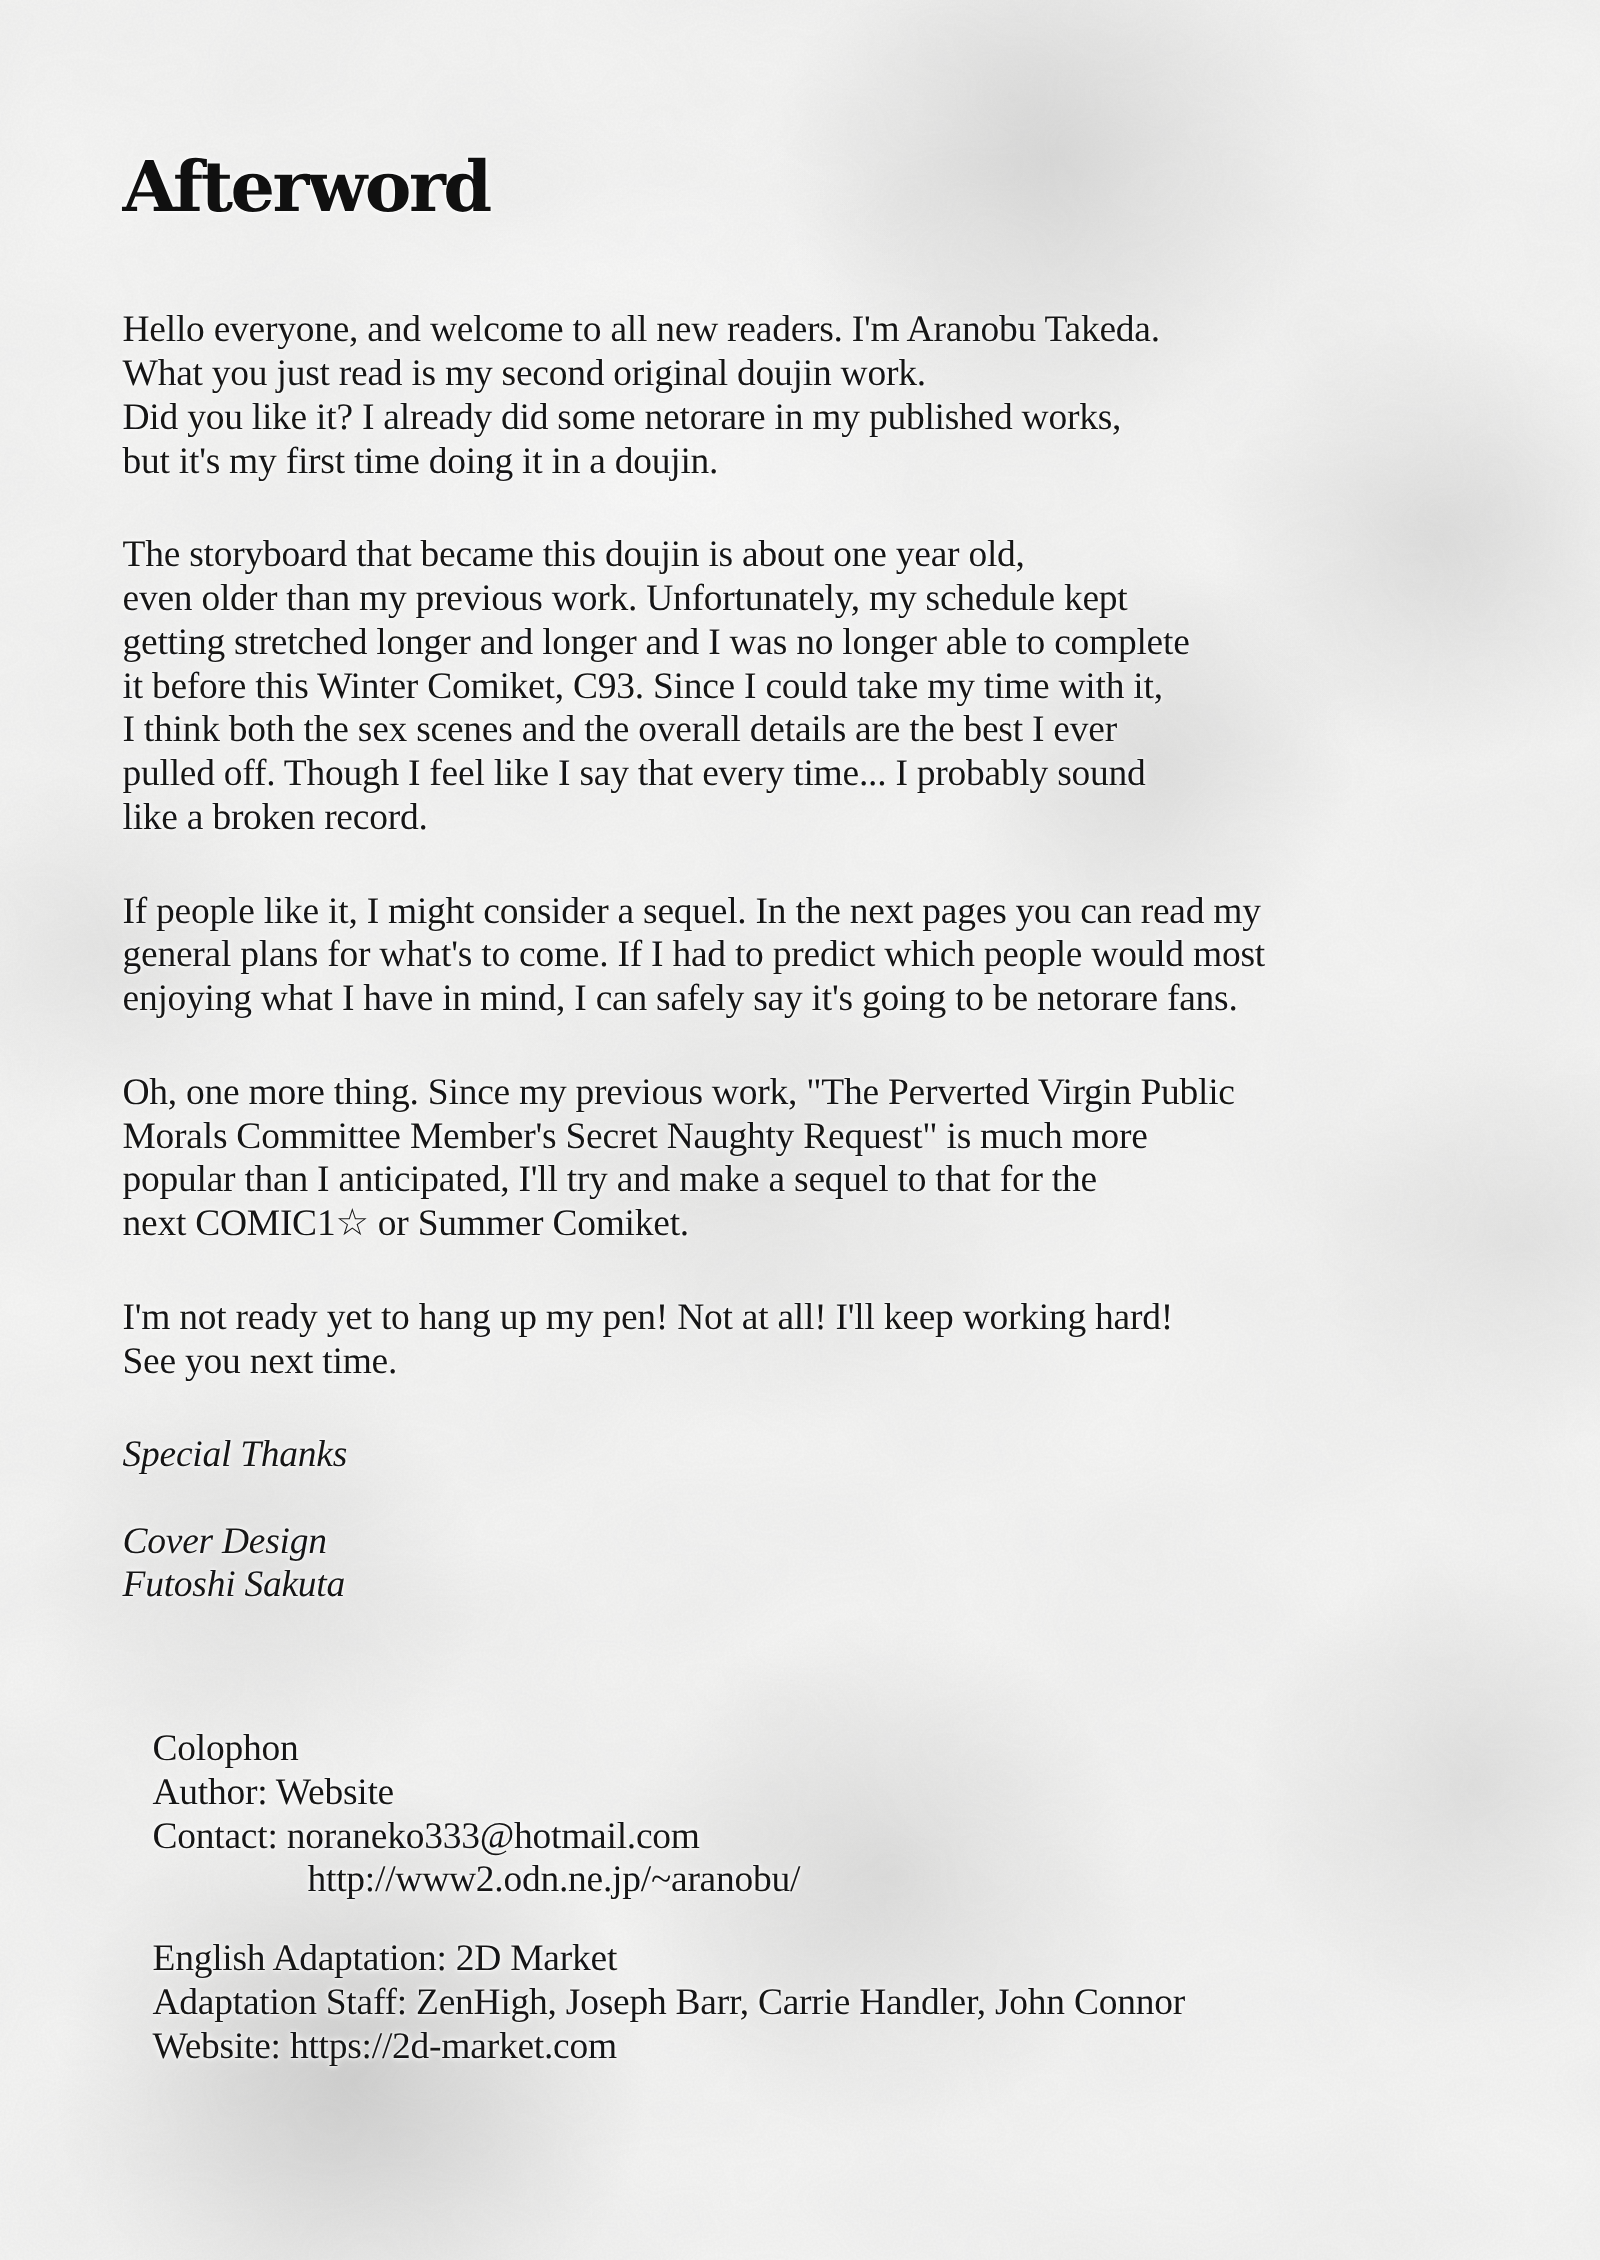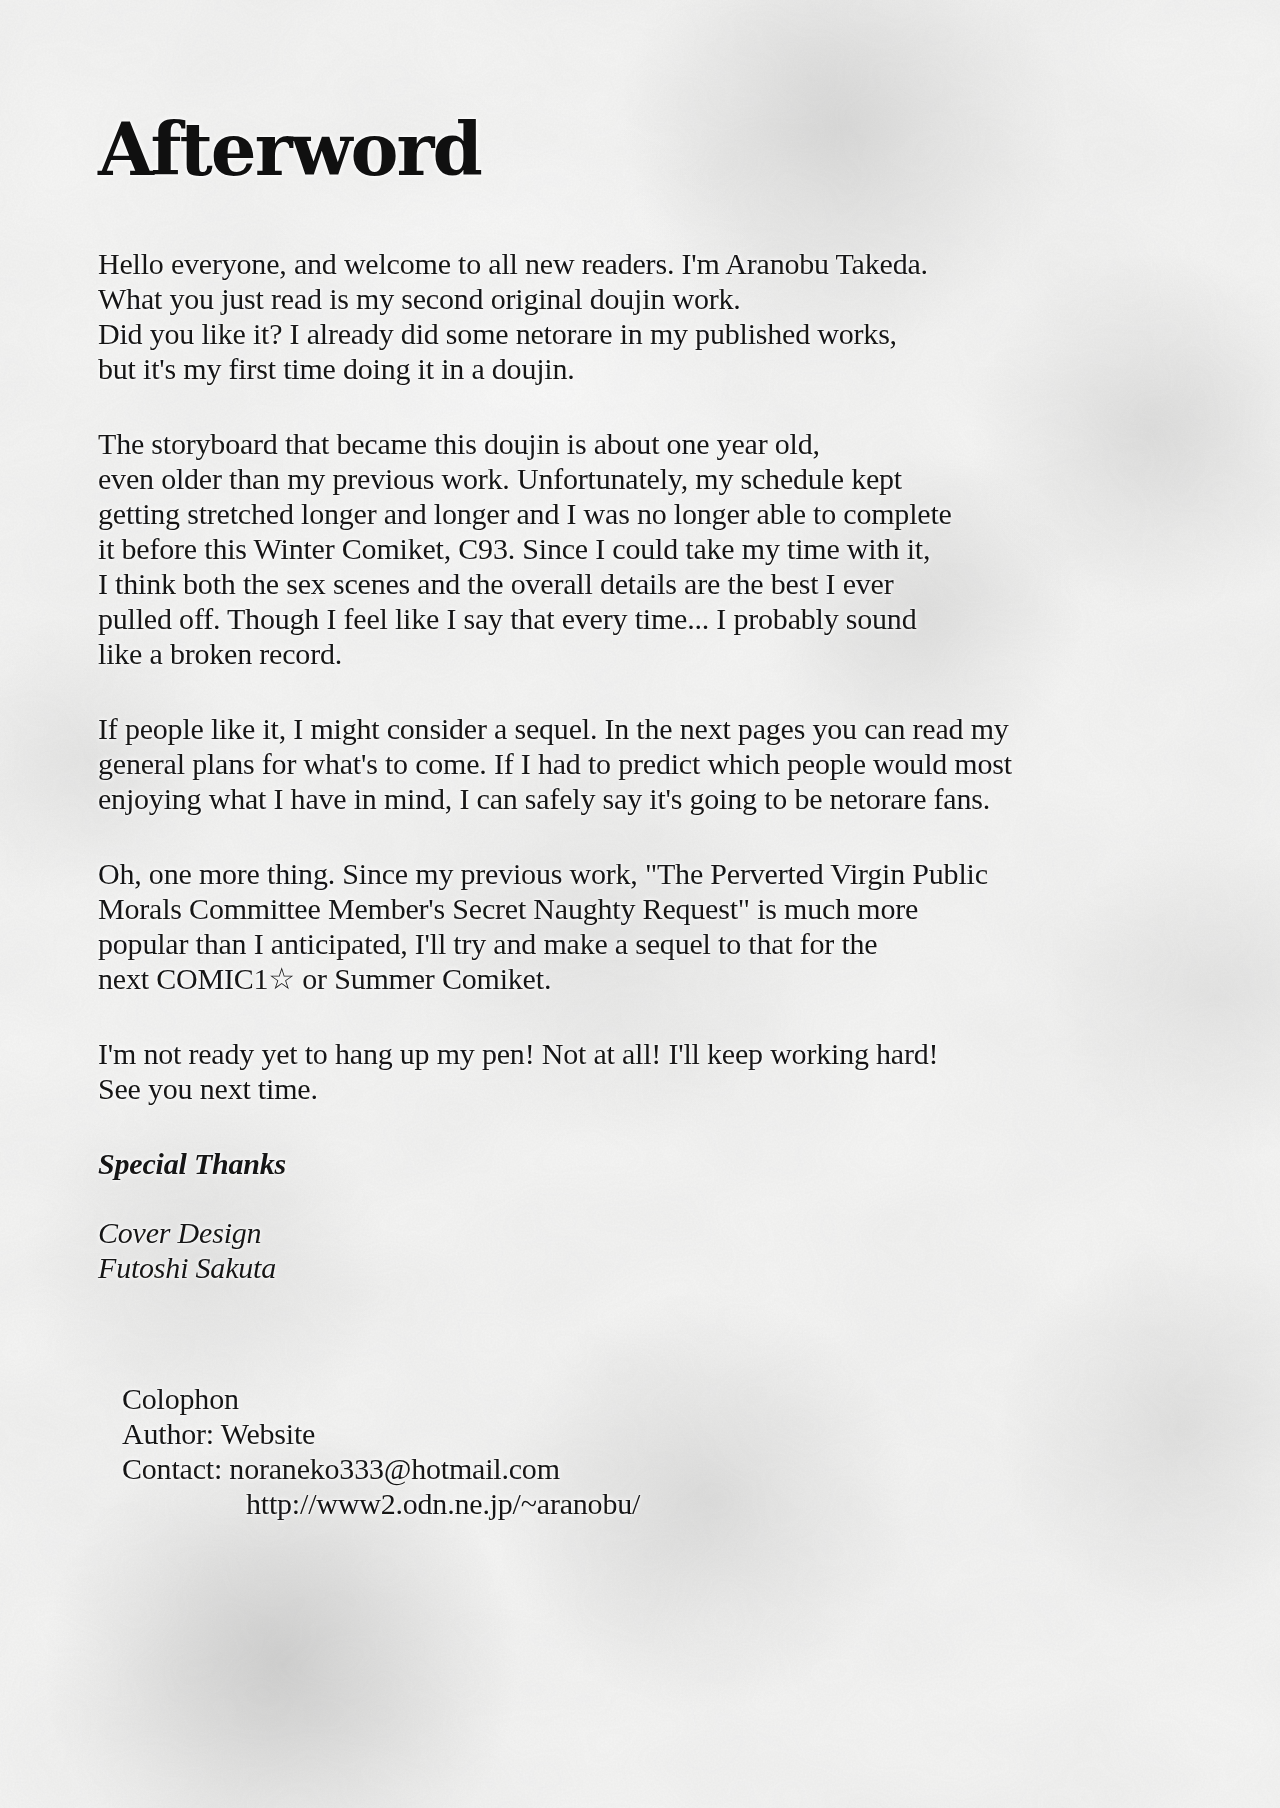--- a/index.html
+++ b/index.html
@@ -40,34 +40,34 @@
     color: #161616;
     font-size: 30px;
     line-height: 35px;
     letter-spacing: -0.2px;
     text-shadow: 0 0 2px #ffffff, 0 0 4px #ffffff, 0 0 7px rgba(255,255,255,0.85);
   }
 
   .page-title {
     font-family: "DejaVu Serif", serif;
     font-weight: 700;
-    font-size: 72px;
+    font-size: 56px;
     line-height: 80px;
     letter-spacing: -2px;
     margin: 0 0 56px 0;
     color: #101010;
   }
 
   .para {
     margin: 12px 0 40px 0;
     white-space: pre-line;
   }
 
   .special-thanks {
-    font-weight: 700;
+    font-weight: 400;
     font-style: italic;
     margin: 26px 0 34px 0;
   }
 
   .credits { margin: 1px 0 96px 0; font-style: italic; }
   .credits .line { white-space: pre-line; }
   .credits .indent { padding-left: 16px; }
 
   .colophon { margin: 0 0 28px 0; }
   .colophon .line, .adaptation .line { white-space: pre-line; margin-left: 24px; }
@@ -125,14 +125,19 @@
     <div class="line">Futoshi Sakuta</div>
   </div>
 
   <div class="colophon">
     <div class="line">Colophon</div>
     <div class="line">Author: Website</div>
     <div class="line">Contact: noraneko333@hotmail.com</div>
     <div class="line indent-url">http://www2.odn.ne.jp/~aranobu/</div>
   </div>
 
+  <div class="adaptation">
+    <div class="line">English Adaptation: 2D Market</div>
+    <div class="line">Adaptation Staff: ZenHigh, Joseph Barr, Carrie Handler, John Connor</div>
+    <div class="line">Website: https://2d-market.com</div>
+  </div>
 
 </div>
 
 </body></html>

